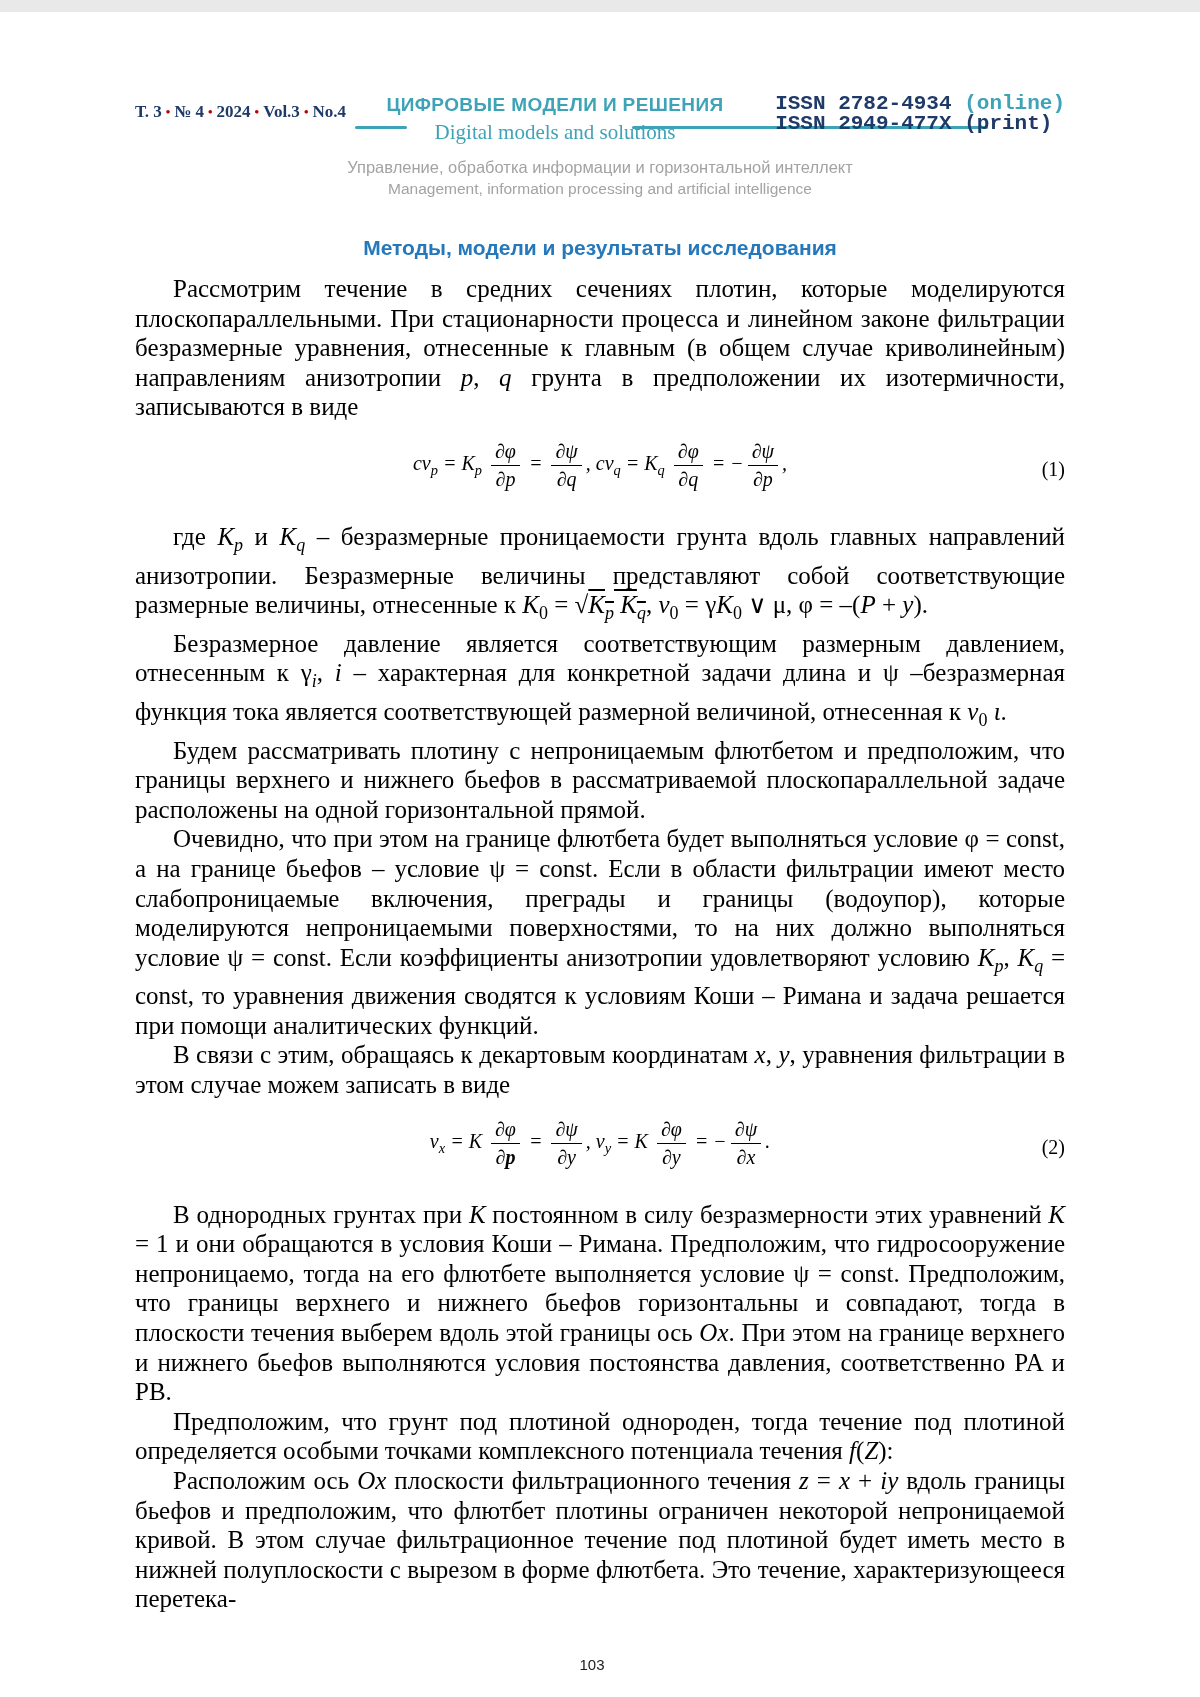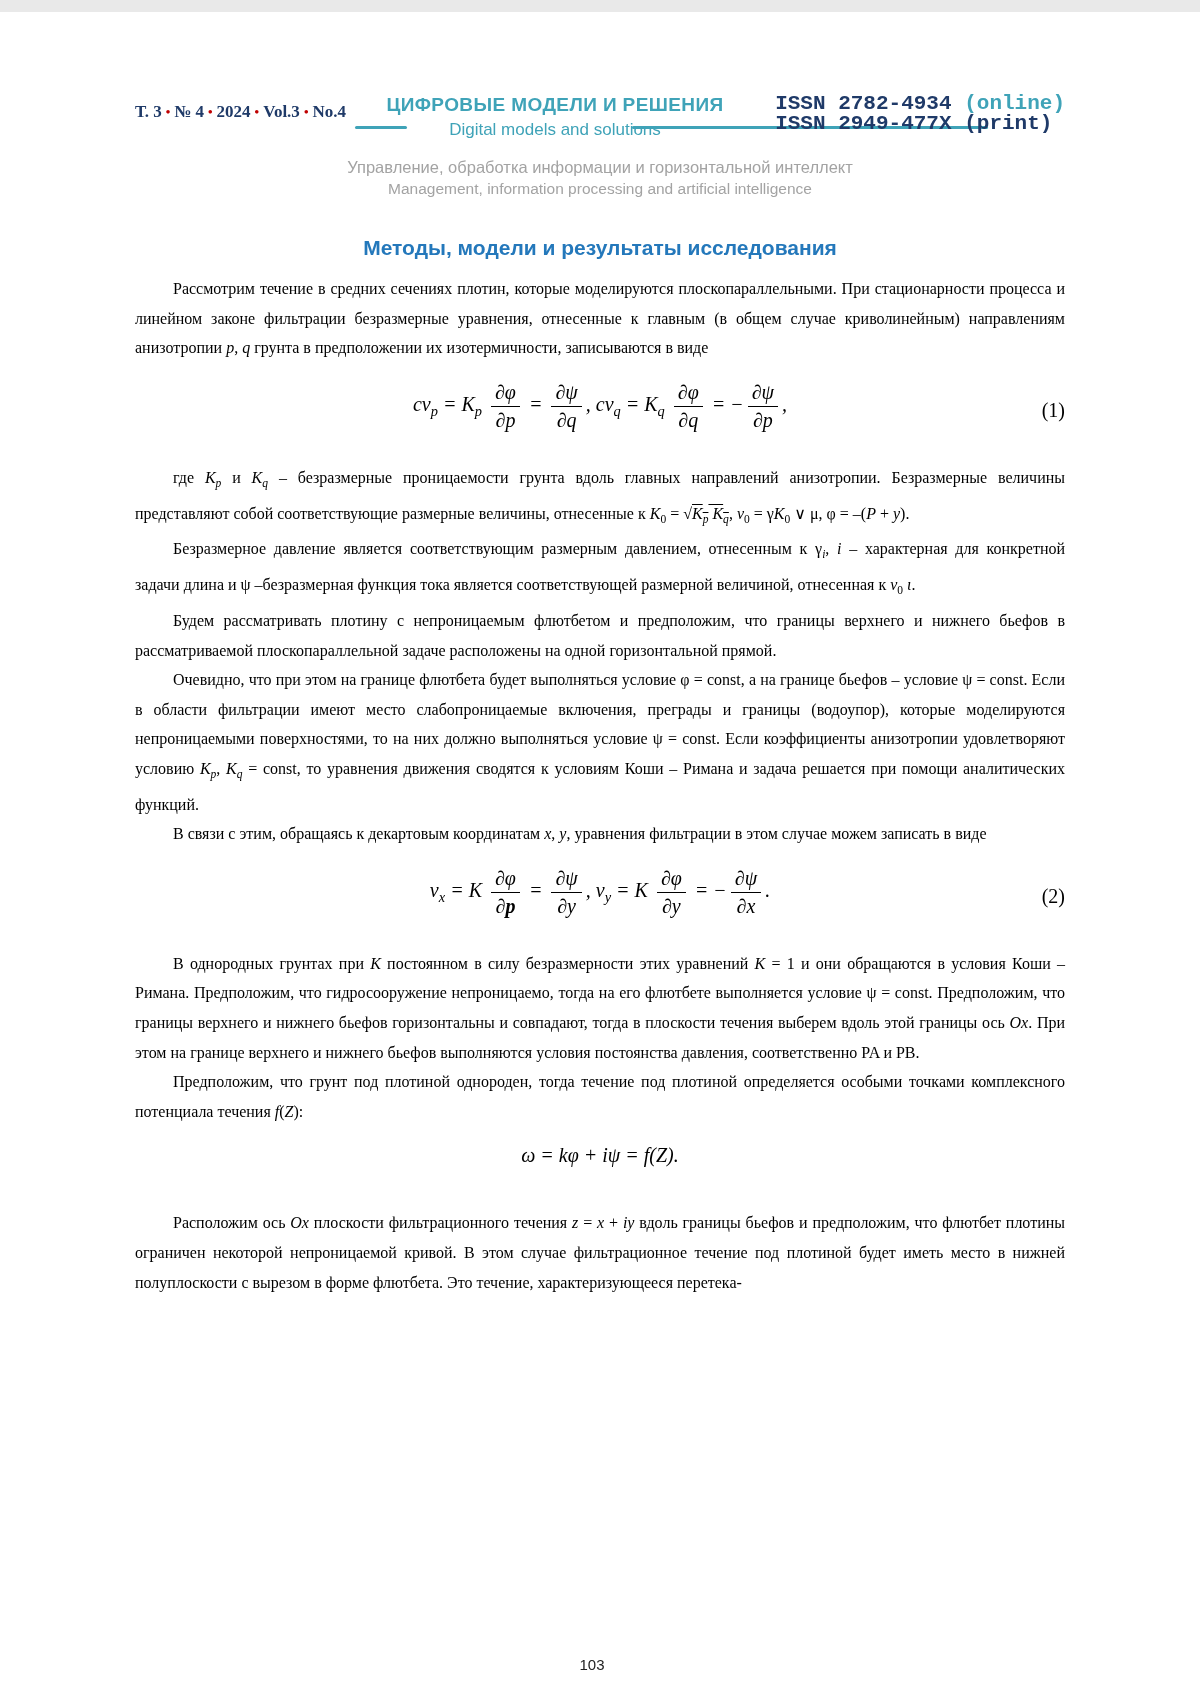--- a/index.html
+++ b/index.html
@@ -23,22 +23,22 @@
     position:absolute;left:0;top:8px;white-space:nowrap;
     font-family:"Liberation Serif", serif;font-weight:bold;font-size:17px;color:var(--navy);
   }
   .vol .dot{color:var(--red);margin:0 4px;font-size:13px;vertical-align:1px;}
   .center-block{position:absolute;left:240px;top:0;width:360px;text-align:center;}
   .title-ru{
     font-family:Liberation Sans, sans-serif;font-weight:700;font-size:19px;
     color:var(--teal);letter-spacing:0.4px;white-space:nowrap;
   }
   .title-en{
-    display:block;margin-top:4px;font-family:Liberation Sans, sans-serif;
-    font-size:17px;color:var(--teal);
+    display:block;margin-top:4px;font-family:Liberation Serif, serif;
+    font-size:21px;color:var(--teal);
   }
   .rule{position:absolute;height:3px;background:var(--teal);border-radius:2px;top:32px;}
   .rule-left{left:220px;width:52px;}
   .rule-right{left:497px;width:356px;}
   .issn{
     position:absolute;right:0;top:0;text-align:left;
     font-family:Liberation Mono, monospace;font-weight:bold;font-size:21px;
     color:var(--navy);line-height:20px;white-space:nowrap;
   }
   .issn-suffix.online{color:var(--teal);}
@@ -46,21 +46,21 @@
   
   .section-block{text-align:center;margin-top:8px;font-family:"Liberation Sans", sans-serif;color:var(--gray);}
   .section-ru{font-size:16.5px;}
   .section-en{font-size:15.5px;margin-top:3px;}
   
   .heading{
     margin:38px 0 14px;text-align:center;
     font-family:"Liberation Sans", sans-serif;font-weight:700;font-size:21px;color:var(--blue);
   }
   .para{
-    margin:0;font-size:16px;line-height:29.6px;text-align:justify;text-indent:38px;
+    margin:0;font-size:25px;line-height:29.6px;text-align:justify;text-indent:38px;
   }
   .equation-row{
     position:relative;display:flex;justify-content:center;
     margin:18px 0 24px;min-height:58px;
   }
   .equation{font-size:20px;font-style:italic;white-space:nowrap;}
   .equation-plain{font-size:20px;font-style:italic;white-space:nowrap;}
   .frac{display:inline-block;vertical-align:middle;text-align:center;margin:0 4px;line-height:1.15;}
   .frac .num{display:block;padding:0 4px 2px;border-bottom:1.5px solid #000;}
   .frac .den{display:block;padding-top:2px;}
@@ -131,22 +131,19 @@
     <p class="para">В связи с этим, обращаясь к декартовым координатам <i>x</i>, <i>y</i>, уравнения фильтрации в этом случае можем записать в виде</p>
 
     <div class="equation-row">
       <span class="equation">v<sub>x</sub> = K <span class="frac"><span class="num">∂φ</span><span class="den">∂<b>p</b></span></span> = <span class="frac"><span class="num">∂ψ</span><span class="den">∂y</span></span>, v<sub>y</sub> = K <span class="frac"><span class="num">∂φ</span><span class="den">∂y</span></span> = −<span class="frac"><span class="num">∂ψ</span><span class="den">∂x</span></span>.</span>
       <span class="eq-number">(2)</span>
     </div>
 
     <p class="para">В однородных грунтах при <i>K</i> постоянном в силу безразмерности этих уравнений <i>K</i> = 1 и они обращаются в условия Коши – Римана. Предположим, что гидросооружение непроницаемо, тогда на его флютбете выполняется условие ψ = const. Предположим, что границы верхнего и нижнего бьефов горизонтальны и совпадают, тогда в плоскости течения выберем вдоль этой границы ось <i>Ox</i>. При этом на границе верхнего и нижнего бьефов выполняются условия постоянства давления, соответственно PA и PB.</p>
     <p class="para">Предположим, что грунт под плотиной однороден, тогда течение под плотиной определяется особыми точками комплексного потенциала течения <i>f</i>(<i>Z</i>):</p>
 
-    <div class="equation-row" style="min-height:40px;">
-      <span class="equation-plain">ω = kφ + iψ = f(Z).</span>
-    </div>
 
     <p class="para">Расположим ось <i>Ox</i> плоскости фильтрационного течения <i>z</i> = <i>x</i> + <i>iy</i> вдоль границы бьефов и предположим, что флютбет плотины ограничен некоторой непроницаемой кривой. В этом случае фильтрационное течение под плотиной будет иметь место в нижней полуплоскости с вырезом в форме флютбета. Это течение, характеризующееся перетека-</p>
   </main>
 
   <div class="page-number">103</div>
   <div class="bottom-bar"></div>
 </div>
 
 </body></html>

